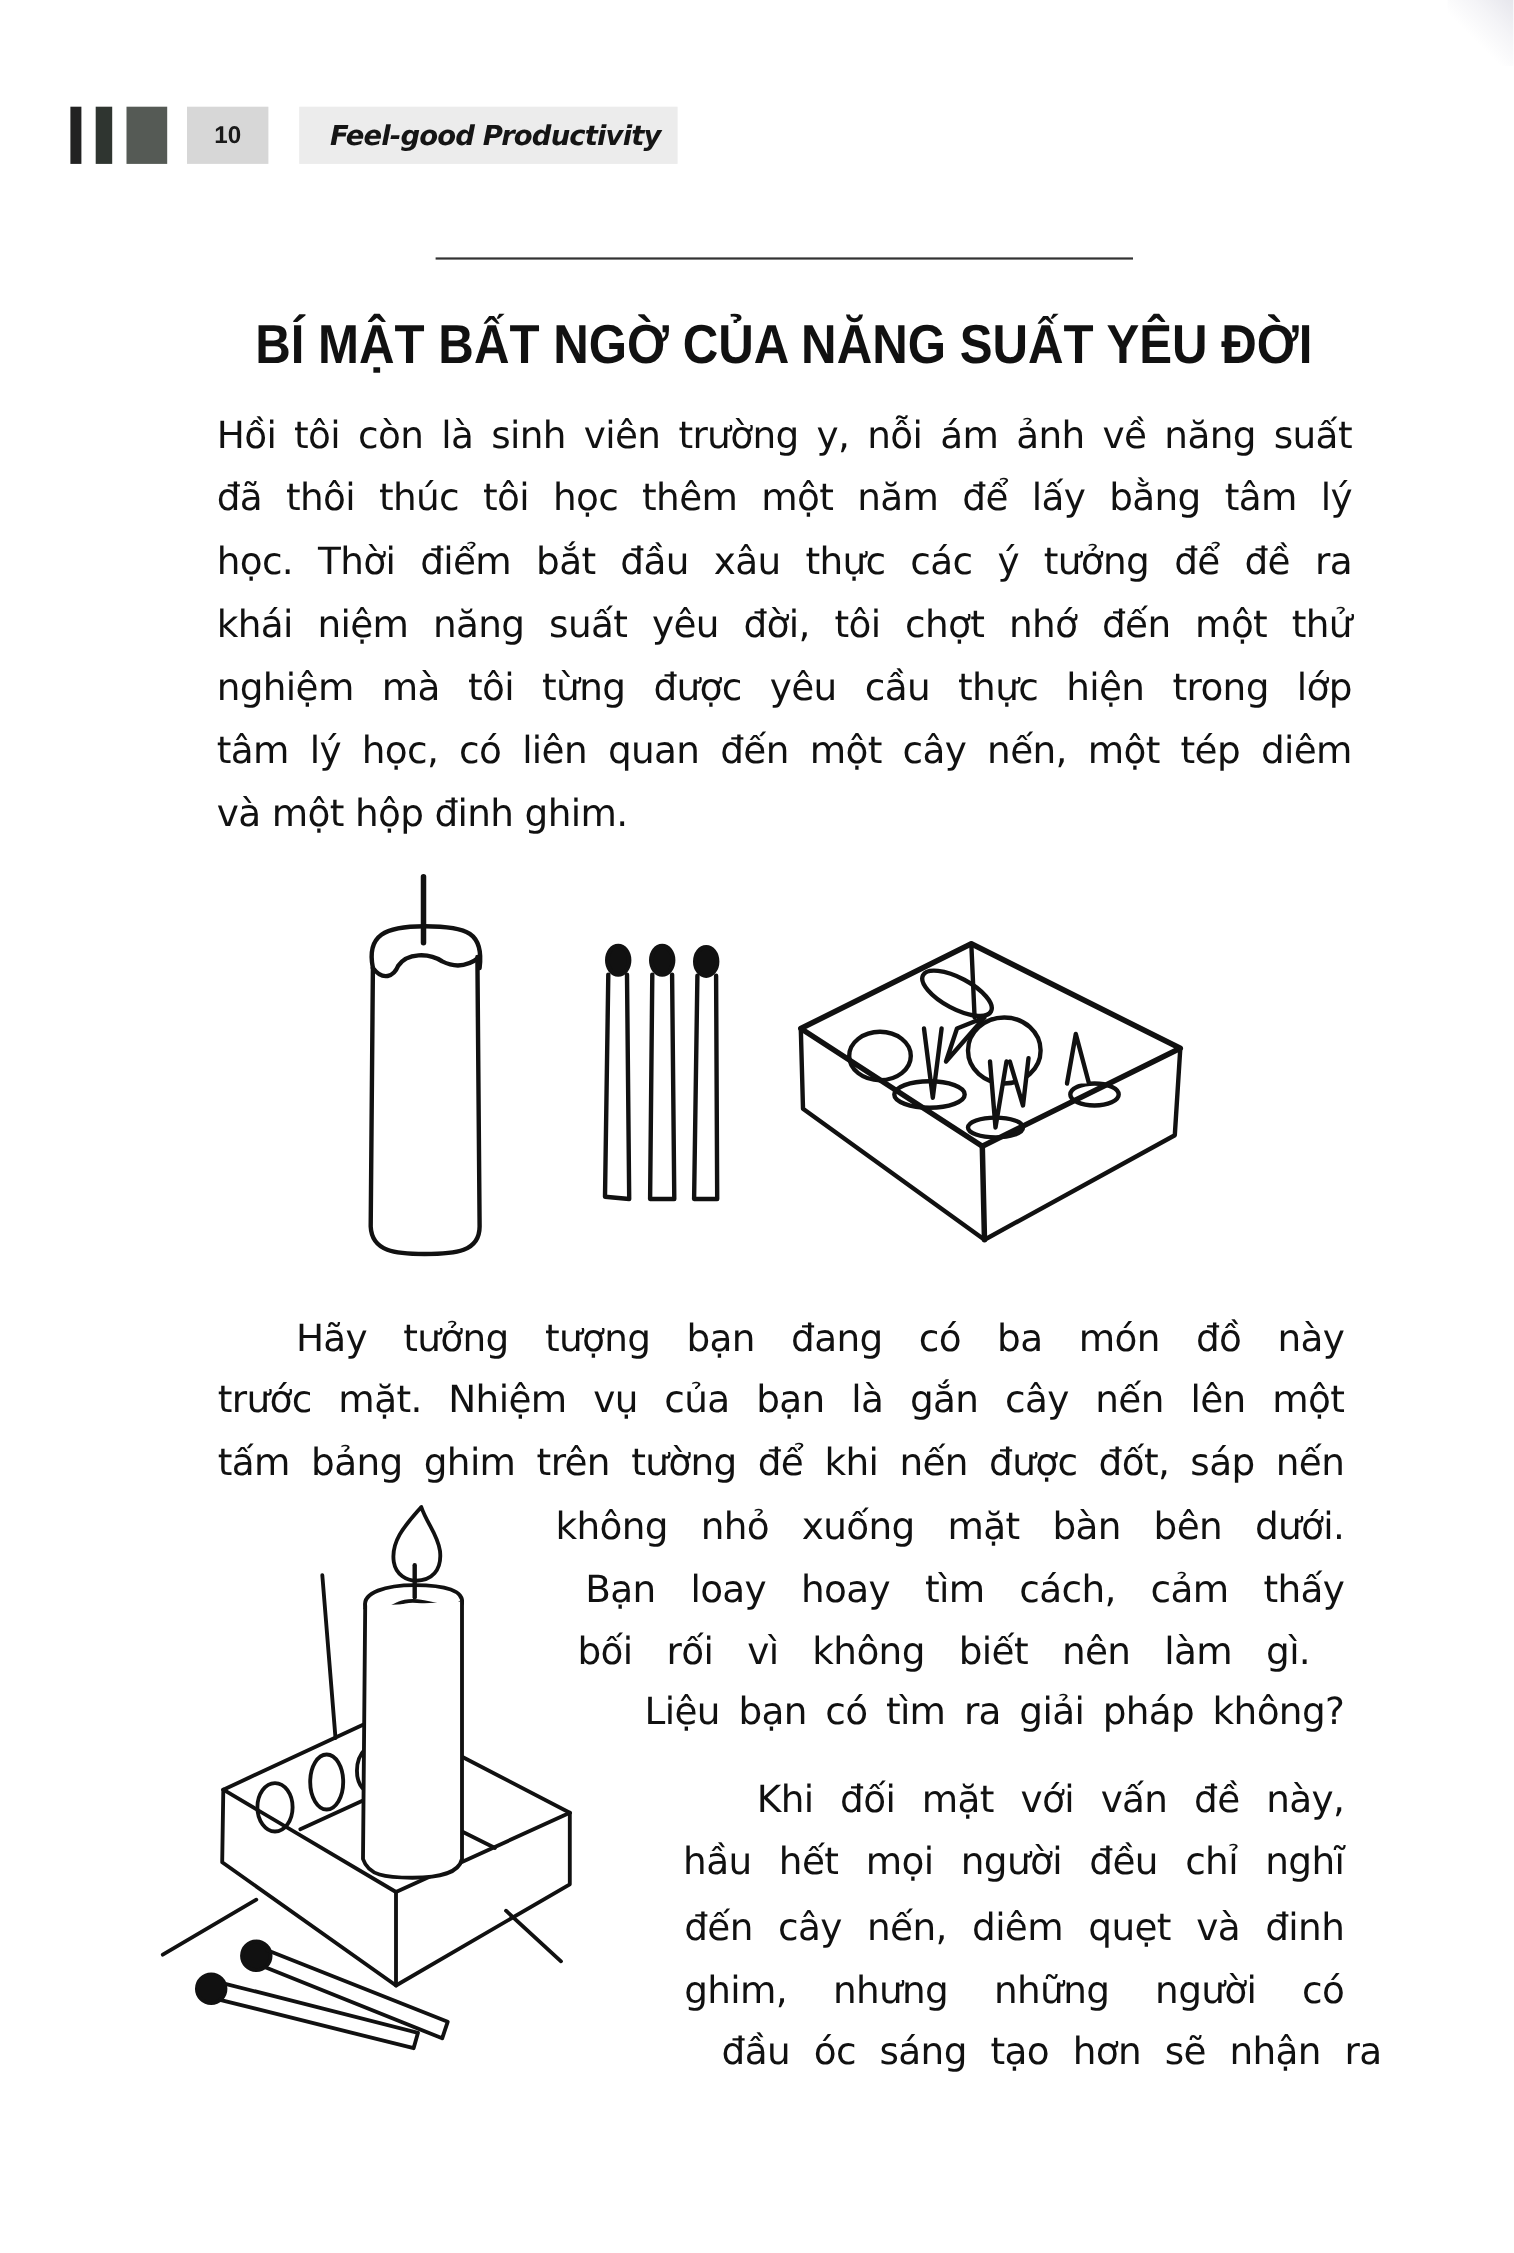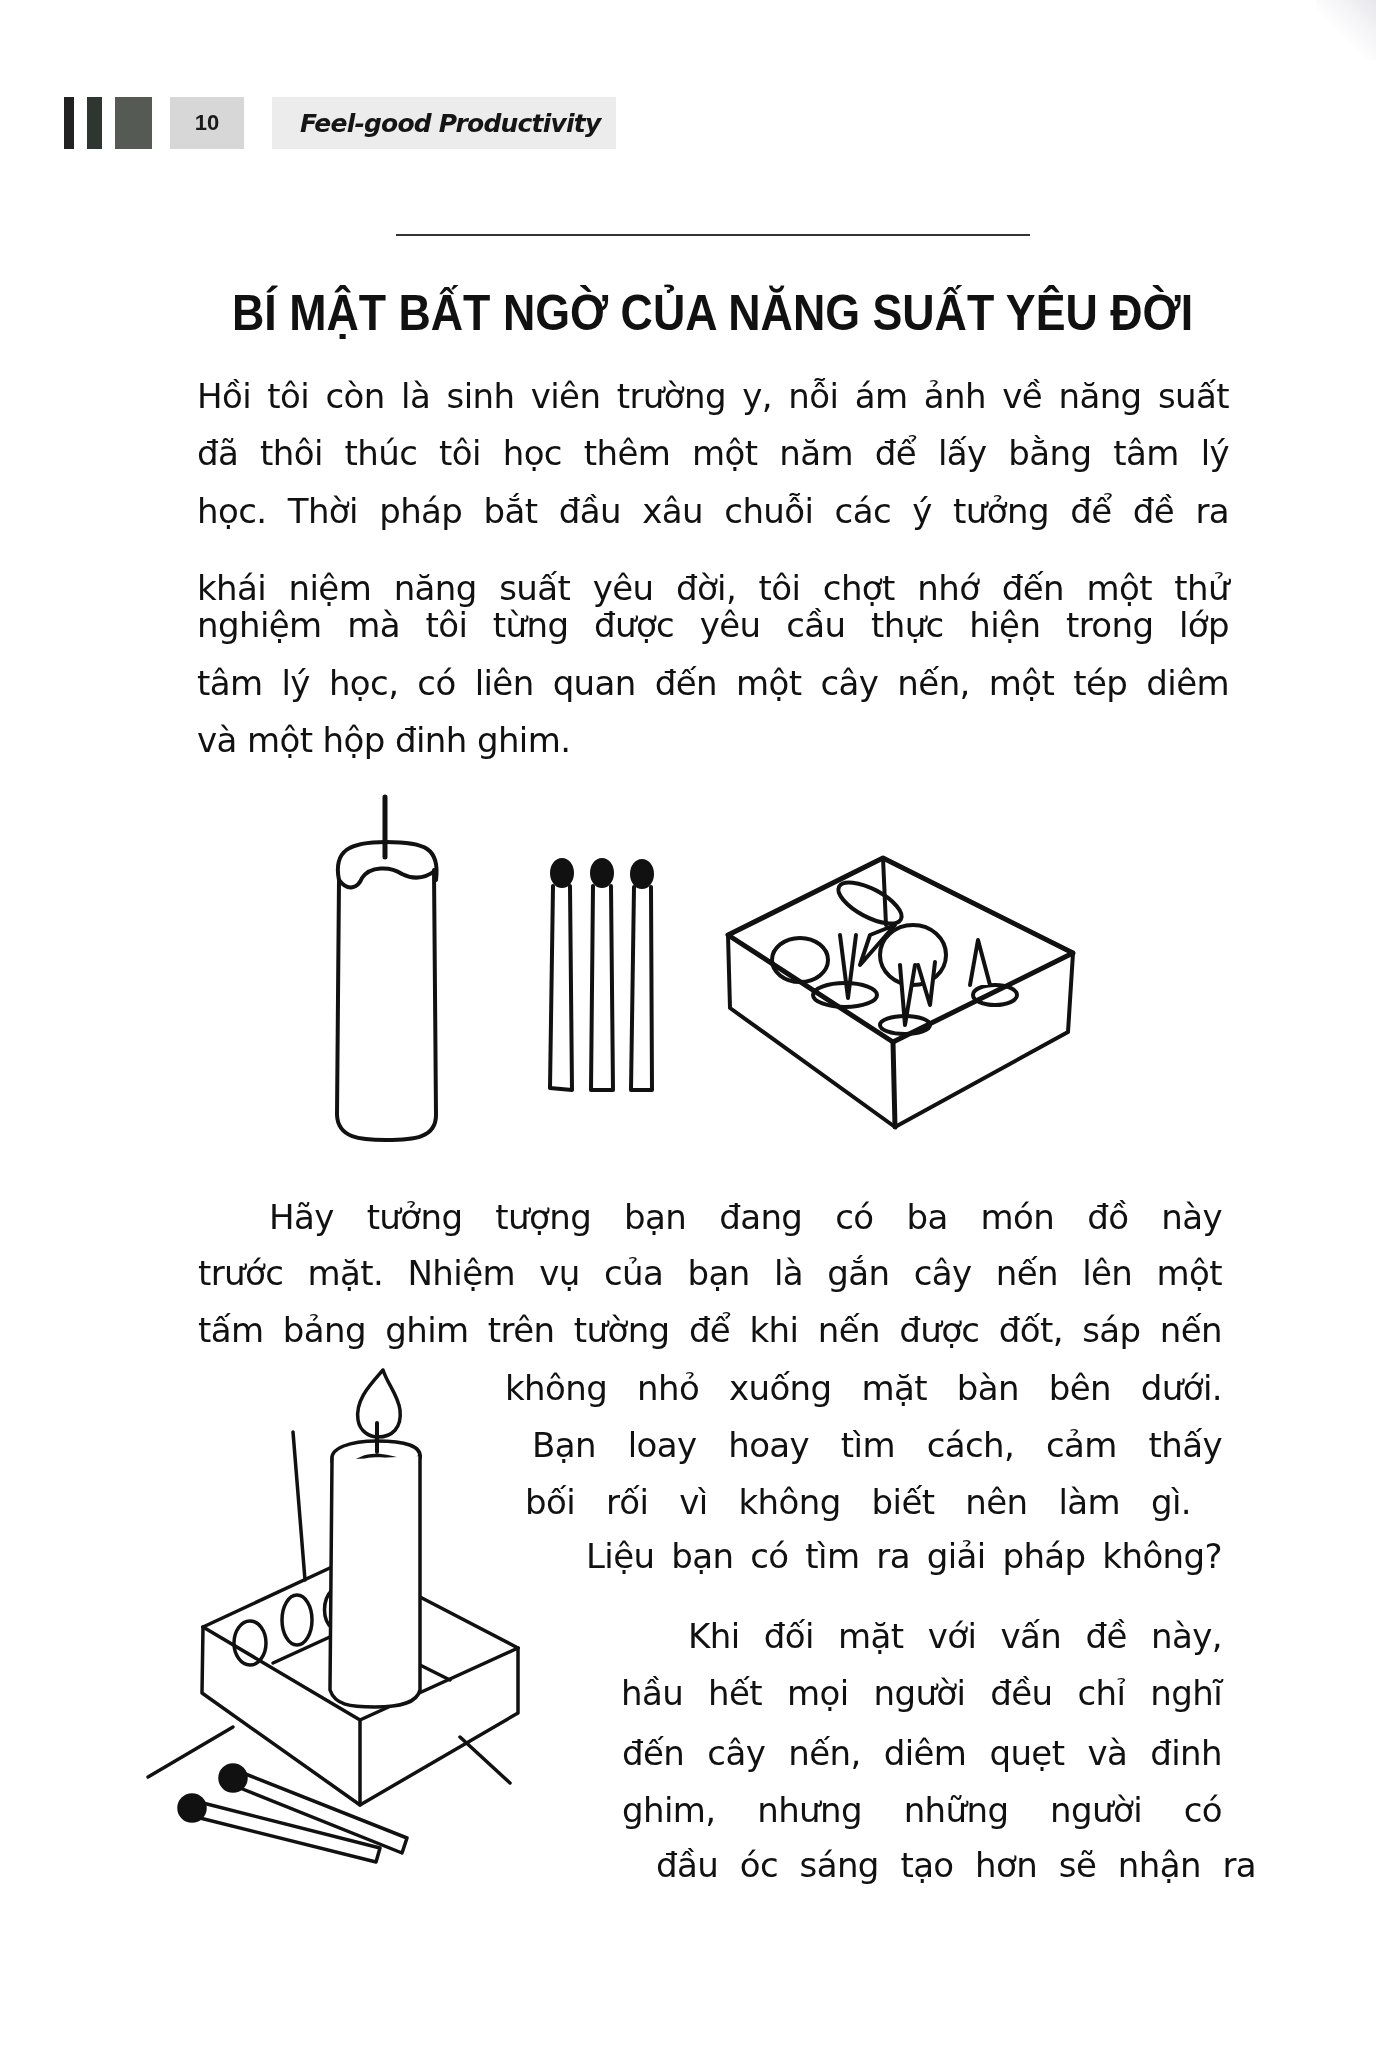--- a/index.html
+++ b/index.html
@@ -47,22 +47,22 @@
   </div>
 </div>
 
 <div class="divider"></div>
 
 <div class="chapter-title" id="chapterTitle" style="width: auto; transform: scaleX(0.894786);">BÍ MẬT BẤT NGỜ CỦA NĂNG SUẤT YÊU ĐỜI</div>
 
 <div>
   <div class="line" style="left:197px; top:379px; width:1032px;">Hồi tôi còn là sinh viên trường y, nỗi ám ảnh về năng suất</div>
   <div class="line" style="left:197px; top:436px; width:1032px;">đã thôi thúc tôi học thêm một năm để lấy bằng tâm lý</div>
-  <div class="line" style="left:197px; top:494px; width:1032px;">học. Thời pháp bắt đầu xâu chuỗi các ý tưởng để đề ra</div>
-  <div class="line" style="left:197px; top:551px; width:1032px;margin-top:20px;">khái niệm năng suất yêu đời, tôi chợt nhớ đến một thử</div>
+  <div class="line" style="left:197px; top:494px; width:1032px;">học. Thời điểm bắt đầu xâu thực các ý tưởng để đề ra</div>
+  <div class="line" style="left:197px; top:551px; width:1032px;">khái niệm năng suất yêu đời, tôi chợt nhớ đến một thử</div>
   <div class="line" style="left:197px; top:608px; width:1032px;">nghiệm mà tôi từng được yêu cầu thực hiện trong lớp</div>
   <div class="line" style="left:197px; top:666px; width:1032px;">tâm lý học, có liên quan đến một cây nến, một tép diêm</div>
   <div class="line" style="left:197px; top:723px; text-align:right; text-align-last:left;">và một hộp đinh ghim.</div>
 </div>
 
 <svg width="1376" height="2048" viewBox="0 0 1376 2048" fill="none" stroke="#111" stroke-width="4" stroke-linejoin="round" stroke-linecap="round">
 
   <g>
     <line x1="385" y1="797" x2="385" y2="857" stroke-width="5"></line>
     <path d="M339,880 C333,850 350,842 386,842 C425,842 440,848 436,880"></path>

